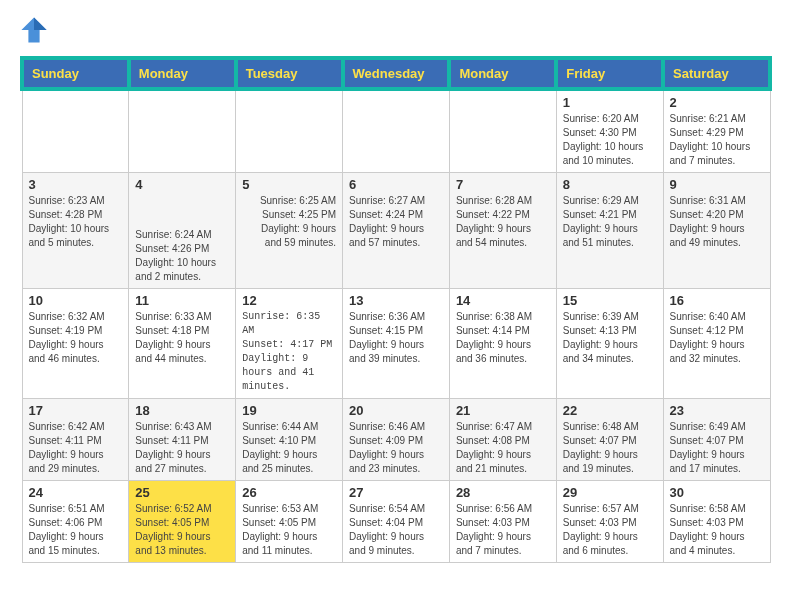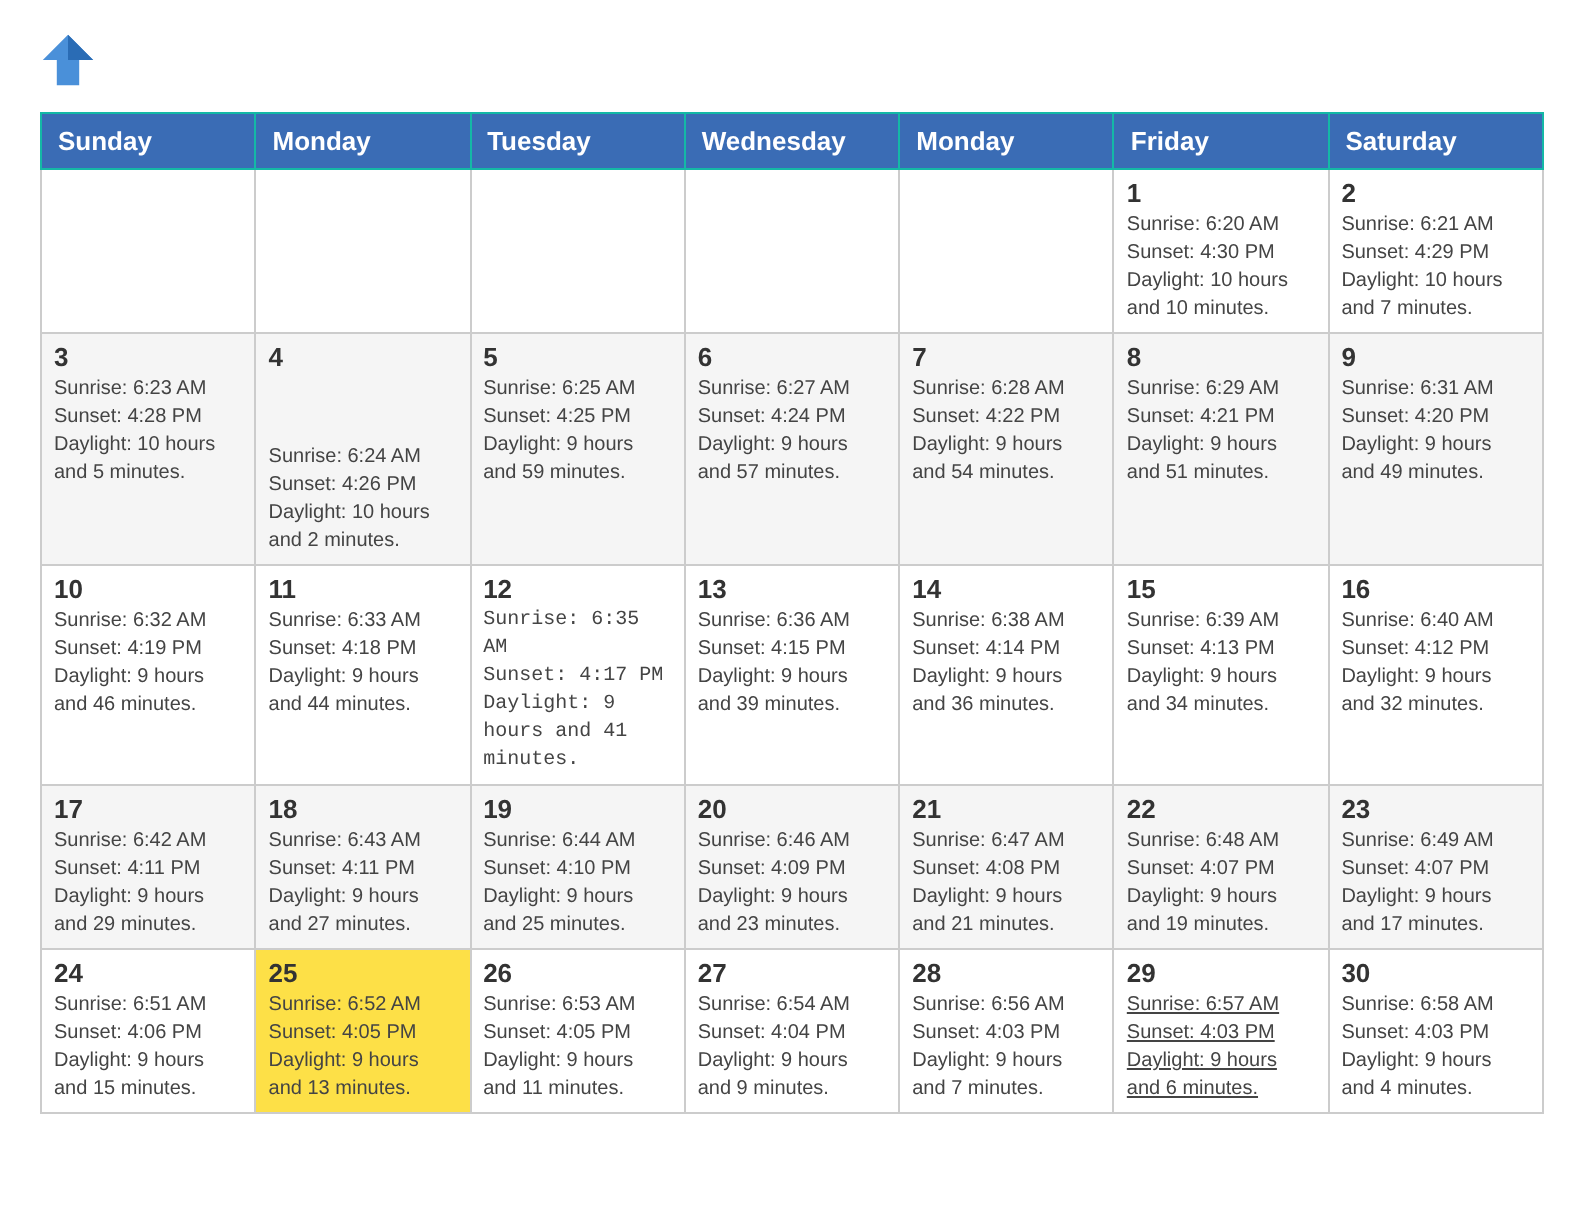--- a/index.html
+++ b/index.html
@@ -7,21 +7,21 @@
     .container { padding: 16px 20px; }
     .header { display: flex; justify-content: space-between; align-items: flex-start; margin-bottom: 12px; }
     .logo { display: flex; align-items: center; }
     .logo-text { font-size: 22px; font-weight: bold; color: #1a1a2e; line-height: 1.1; }
     .logo-text span { color: #4a90d9; }
     .logo-icon { width: 28px; height: 28px; margin-right: 4px; }
     .title-block { text-align: right; }
     .month-title { font-size: 36px; font-weight: bold; color: #333; }
     .location { font-size: 16px; color: #555; }
     .calendar { width: 100%; border-collapse: collapse; }
-    .calendar th { background: #3a6cb5; color: #ffffff; text-align: left; padding: 6px 8px; font-size: 13px; font-weight: bold; border: 1px solid #14b8a6; }
+    .calendar th { background: #3a6cb5; color: #fde047; text-align: left; padding: 6px 8px; font-size: 13px; font-weight: bold; border: 4px solid #14b8a6; }
     .calendar td { border: 1px solid #ccc; vertical-align: top; padding: 4px 6px; width: calc(100%/7); background: #fff; }
     .calendar tr:nth-child(even) td { background: #f5f5f5; }
     .calendar tr:nth-child(odd) td { background: #fff; }
     .day-num { font-size: 13px; font-weight: bold; color: #333; margin-bottom: 2px; }
     .day-info { font-size: 10px; color: #444; line-height: 1.4; }
     .empty { background: #fff !important; }
   </style>
 </head>
 <body>
 
@@ -83,21 +83,21 @@
 Daylight: 10 hours and 5 minutes.</div>
           </td>
           <td style="background: rgb(245, 245, 245);">
             <div class="day-num">4</div>
             <div class="day-info" style="white-space: pre-line; margin-top: 36px;">Sunrise: 6:24 AM
 Sunset: 4:26 PM
 Daylight: 10 hours and 2 minutes.</div>
           </td>
           <td style="background: rgb(245, 245, 245);">
             <div class="day-num">5</div>
-            <div class="day-info" style="white-space: pre-line;">Sunrise: 6:25 AM
+            <div class="day-info" style="white-space: pre-line; text-align: right;">Sunrise: 6:25 AM
 Sunset: 4:25 PM
 Daylight: 9 hours and 59 minutes.</div>
           </td>
           <td style="background: rgb(245, 245, 245);">
             <div class="day-num">6</div>
             <div class="day-info" style="white-space: pre-line;">Sunrise: 6:27 AM
 Sunset: 4:24 PM
 Daylight: 9 hours and 57 minutes.</div>
           </td>
           <td style="background: rgb(245, 245, 245);">
@@ -233,21 +233,21 @@
 Daylight: 9 hours and 9 minutes.</div>
           </td>
           <td style="background: rgb(255, 255, 255);">
             <div class="day-num">28</div>
             <div class="day-info" style="white-space: pre-line;">Sunrise: 6:56 AM
 Sunset: 4:03 PM
 Daylight: 9 hours and 7 minutes.</div>
           </td>
           <td style="background: rgb(255, 255, 255);">
             <div class="day-num">29</div>
-            <div class="day-info" style="white-space: pre-line; text-decoration: underline;">Sunrise: 6:57 AM
+            <div class="day-info" style="white-space: pre-line;">Sunrise: 6:57 AM
 Sunset: 4:03 PM
 Daylight: 9 hours and 6 minutes.</div>
           </td>
           <td style="background: rgb(255, 255, 255);">
             <div class="day-num">30</div>
             <div class="day-info" style="white-space: pre-line;">Sunrise: 6:58 AM
 Sunset: 4:03 PM
 Daylight: 9 hours and 4 minutes.</div>
           </td>
         </tr>

